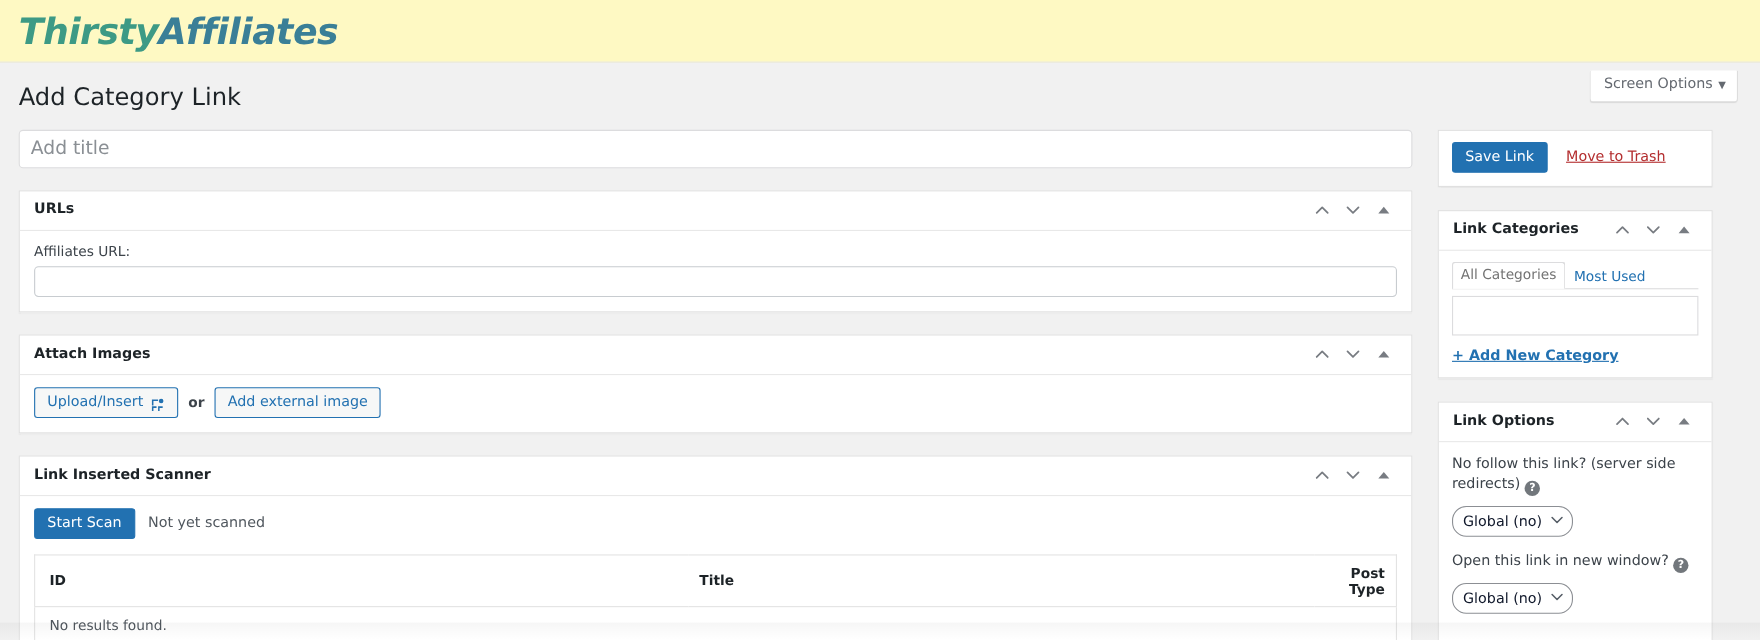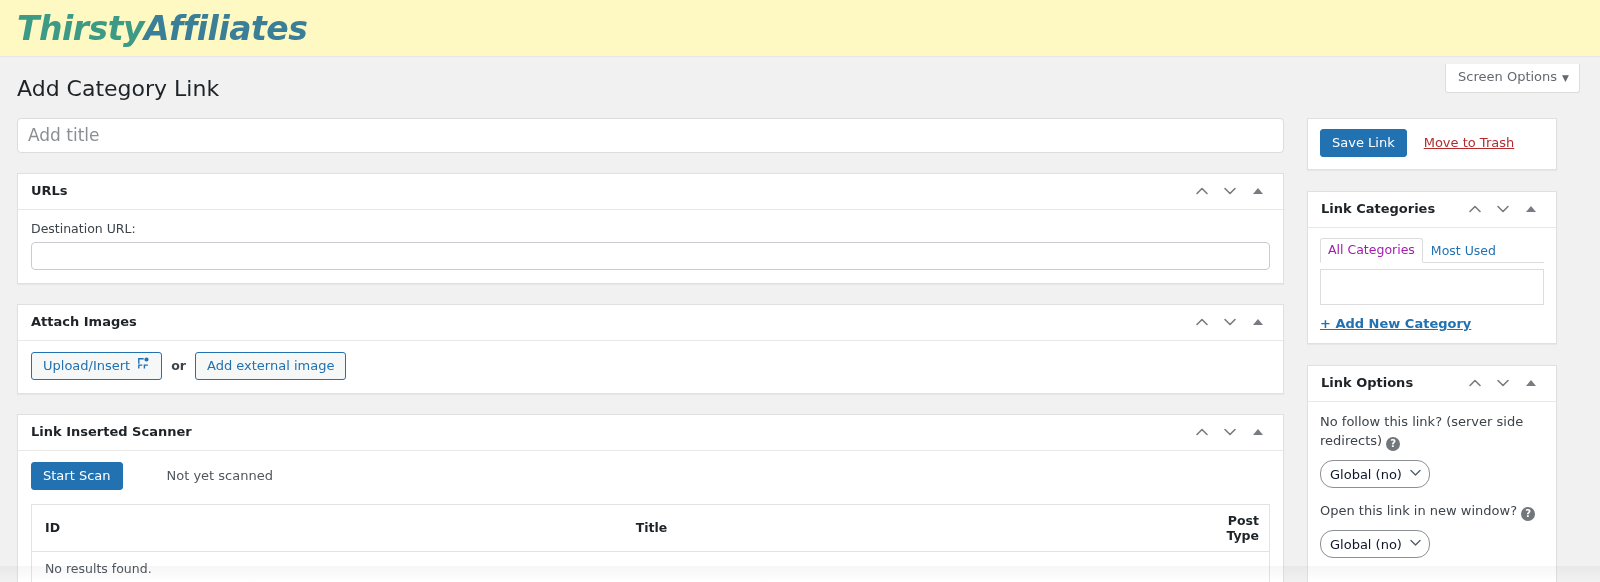--- a/index.html
+++ b/index.html
@@ -146,21 +146,21 @@
     color: #2c3338;
     background: #fff;
     border: 1px solid #c8ccd0;
     border-radius: 4px;
     outline: none;
   }
 
   
   .btn-secondary {
     display: inline-flex;
-    align-items: flex-start;
+    align-items: center;
     gap: 6px;
     background: #f6f7f7;
     border: 1px solid #2271b1;
     color: #2271b1;
     border-radius: 3px;
     padding: 0 11px;
     height: 28px;
     font-size: 13px;
     font-family: "DejaVu Sans", "Liberation Sans", sans-serif;
     line-height: 26px;
@@ -180,21 +180,21 @@
     color: #fff;
     border-radius: 3px;
     padding: 0 11px;
     height: 28px;
     font-size: 13px;
     font-family: "DejaVu Sans", "Liberation Sans", sans-serif;
     cursor: pointer;
     white-space: nowrap;
   }
 
-  .scan-row { display: flex; align-items: center; gap: 32px; }
+  .scan-row { display: flex; align-items: center; }
   .scan-status { margin-left: 12px; font-size: 13px; color: #50575e; }
 
   
   .scan-table {
     width: 100%;
     border-collapse: collapse;
     margin-top: 14px;
     background: #fff;
     border: 1px solid #e3e3e3;
     font-size: 12.5px;
@@ -247,21 +247,21 @@
     line-height: 16px;
     border: 1px solid transparent;
     border-bottom: none;
     position: relative;
     top: 1px;
   }
   .cat-tab.active {
     background: #fff;
     border: 1px solid #dcdcde;
     border-bottom: 1px solid #fff;
-    color: #a21caf;
+    color: #737373;
     border-radius: 3px 3px 0 0;
   }
   .cat-list {
     border: 1px solid #dcdcde;
     background: #fff;
     height: 36px;
     margin-top: 6px;
   }
   .add-cat-link {
     display: inline-block;
@@ -360,21 +360,21 @@
               <svg width="16" height="16" viewBox="0 0 16 16">
                   <path d="M3 5.5 L8 10.5 L13 5.5" fill="none" stroke="#787c82" stroke-width="1.6" stroke-linecap="round" stroke-linejoin="round"></path>
                 </svg>
             </span>
             <span class="handle-btn">
                 <span class="tri"></span>
               </span>
           </span>
         </div>
         <div class="postbox-inside">
-          <label class="field-label">Destination URL:</label>
+          <label class="field-label">Affiliates URL:</label>
           <input class="text-input" type="text" value="" placeholder="" style="">
         </div>
       </div>
 
       <div class="postbox">
         <div class="postbox-header">
           <span class="postbox-title">Attach Images</span>
           <span class="handle-actions">
             <span class="handle-btn">
               <svg width="16" height="16" viewBox="0 0 16 16">

